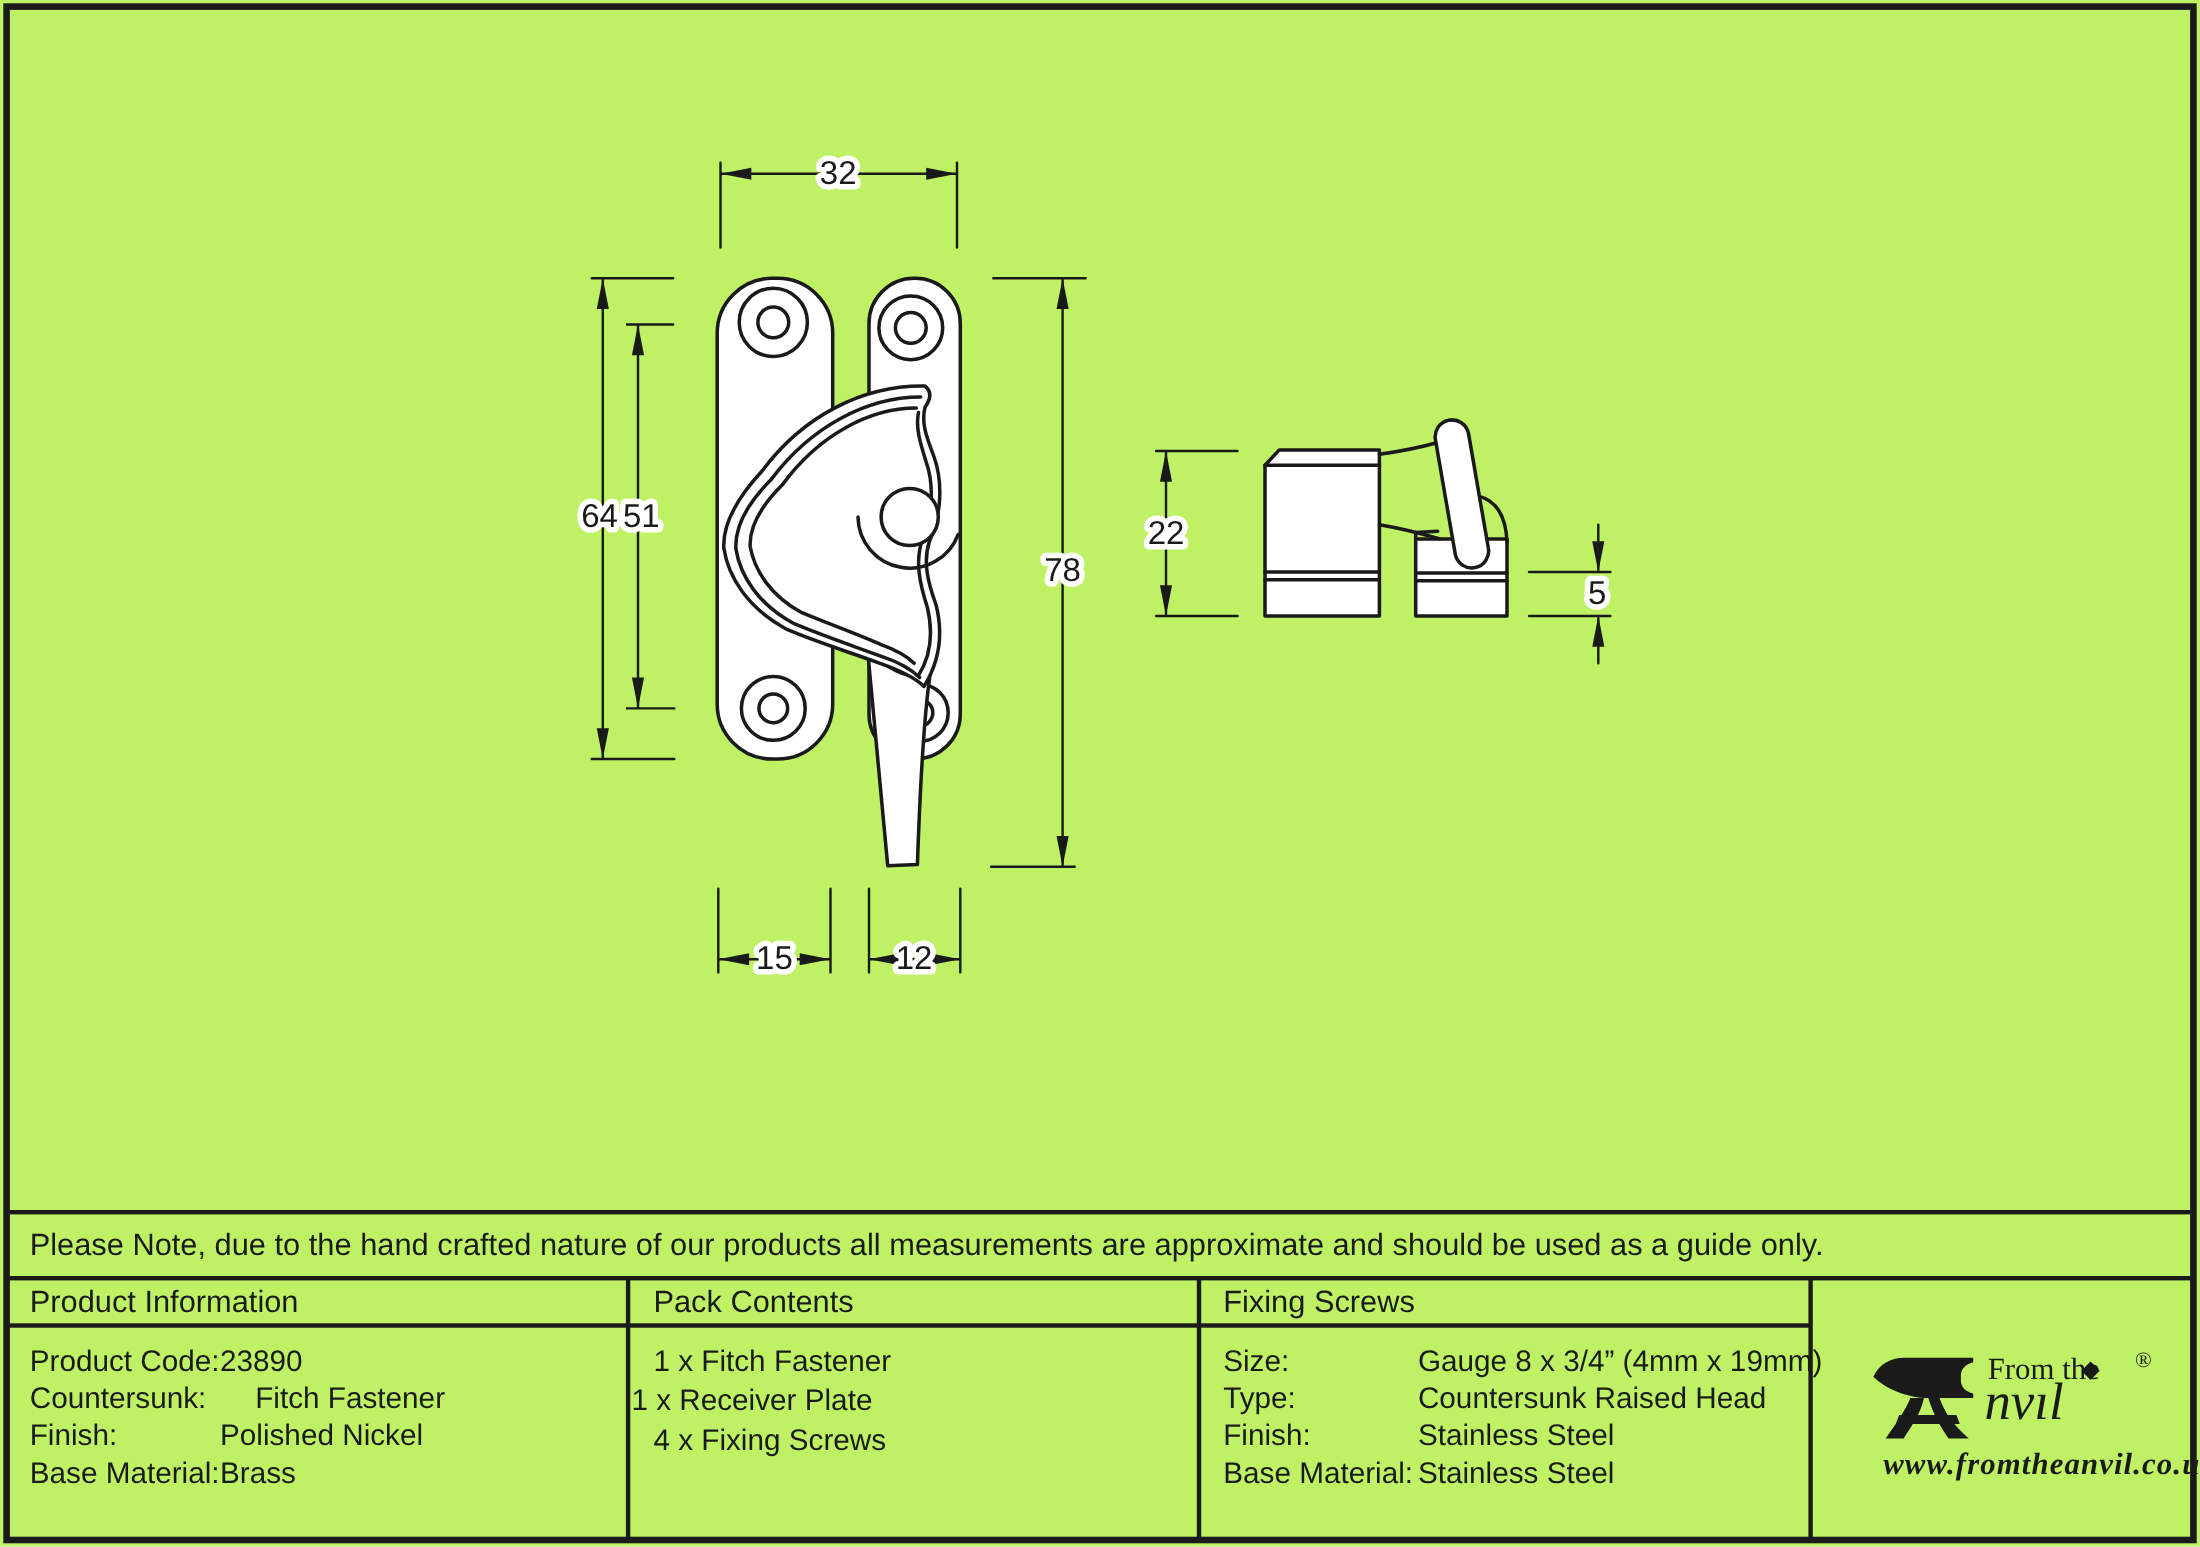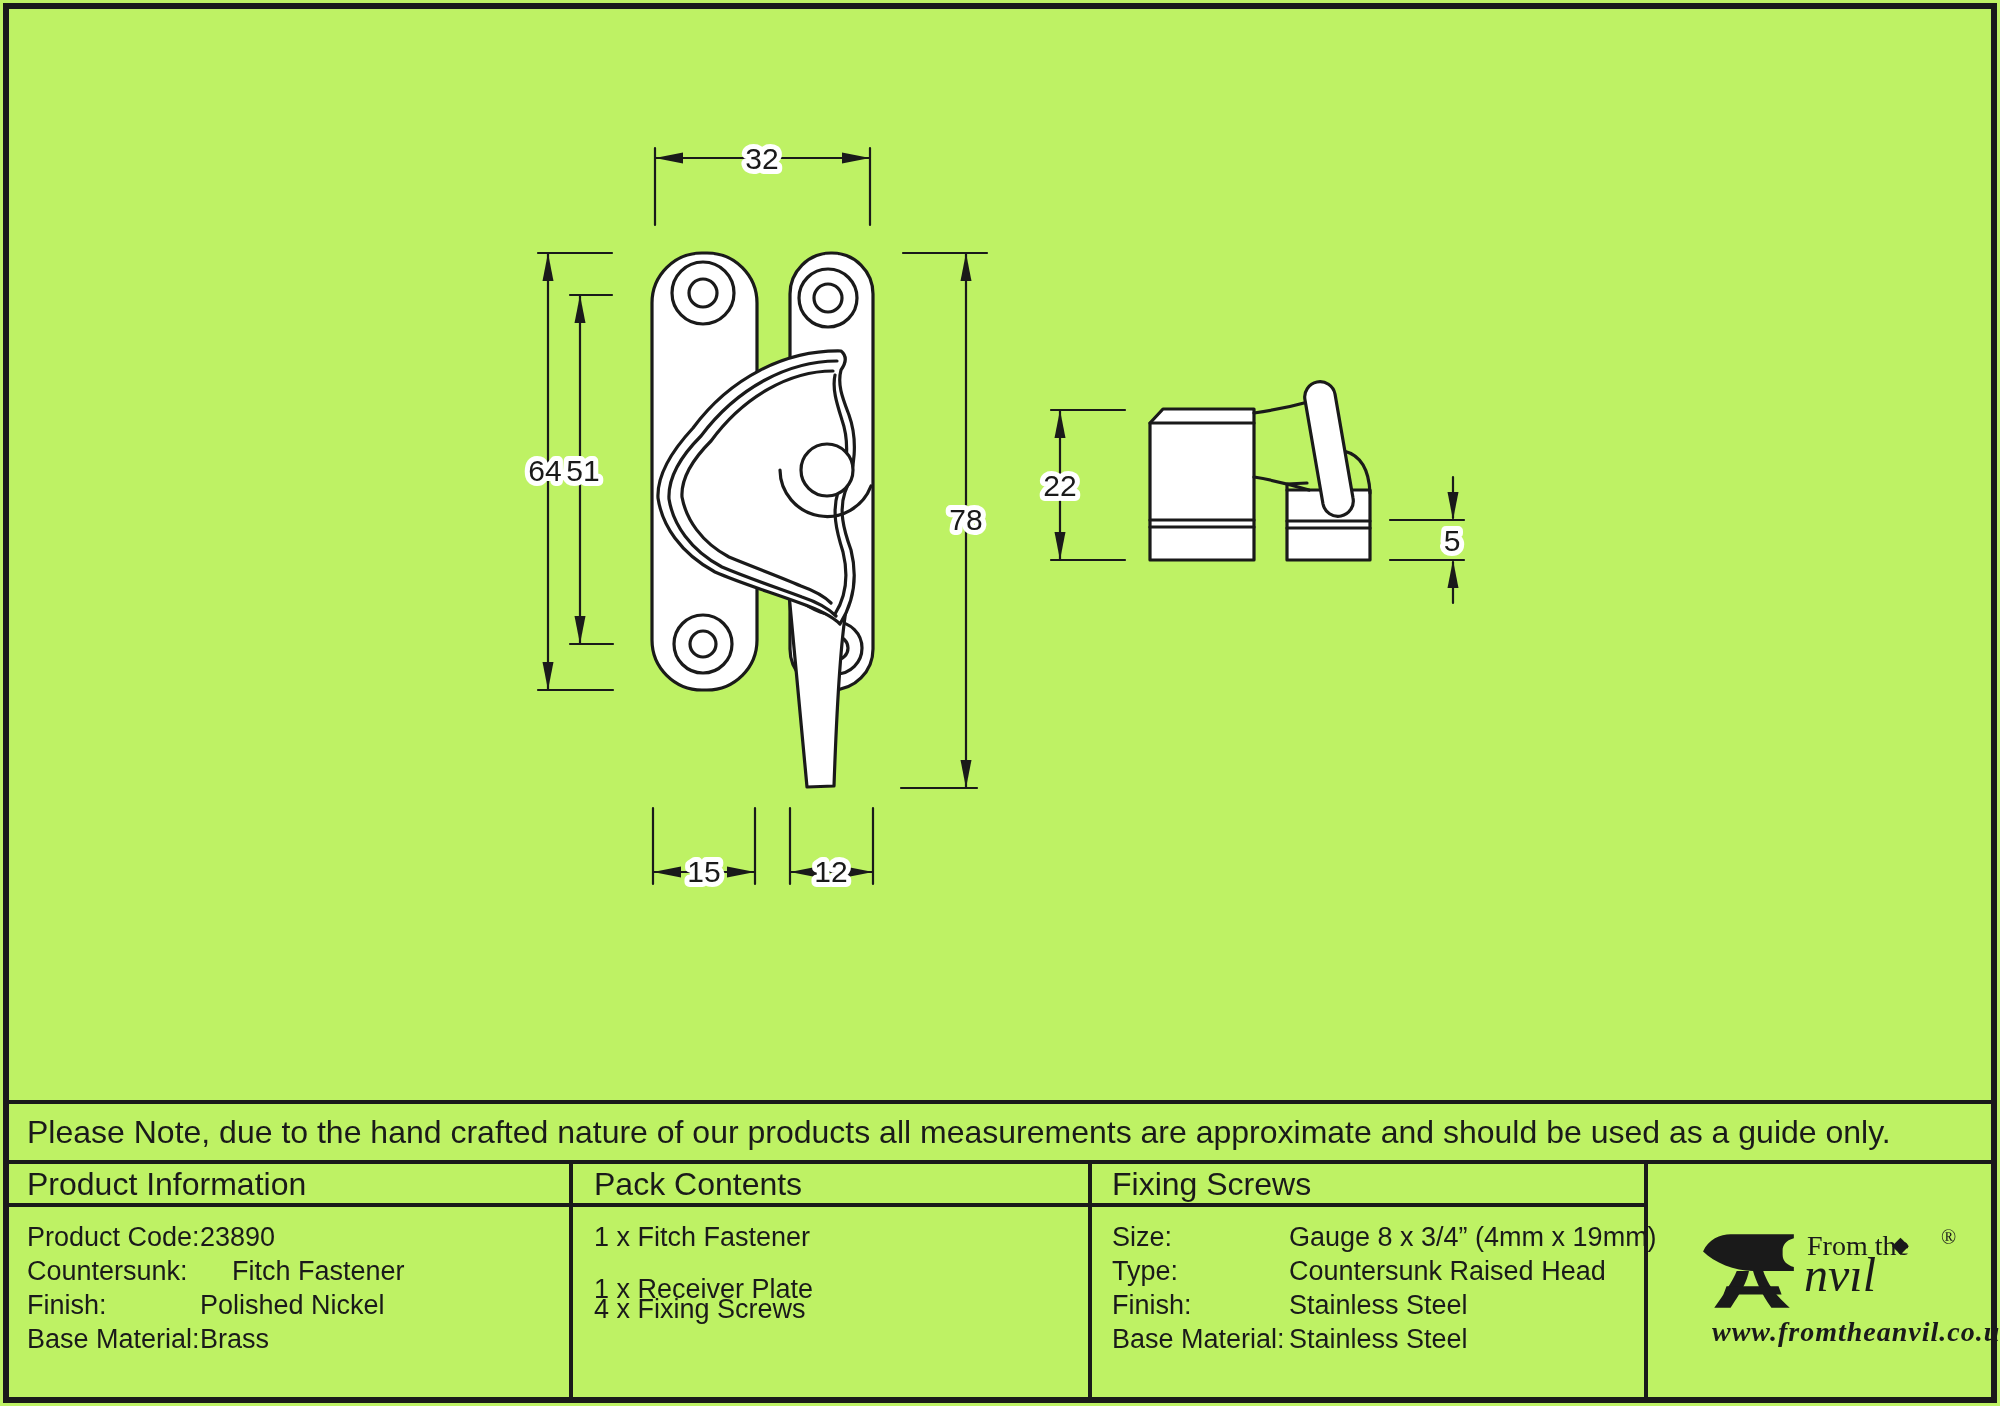--- a/index.html
+++ b/index.html
@@ -1,21 +1,21 @@
 <!DOCTYPE html>
 <html><head>
 <meta charset="utf-8">
 <style>
   html,body{margin:0;padding:0;background:#e8e8e8;}
   #page{position:relative;width:2000px;height:1406px;background:#bef264;
         font-family:"Liberation Sans",sans-serif;color:#1a1a1a;overflow:hidden;}
   .frame{position:absolute;left:3px;top:3px;right:3px;bottom:3px;border:6px solid #1a1a1a;pointer-events:none;}
   svg text{font-family:"Liberation Sans",sans-serif;}
   .hline,.vline{position:absolute;background:#1a1a1a;}
-  .txt{position:absolute;font-size:32px;line-height:30px;white-space:nowrap;}
+  .txt{position:absolute;font-size:28px;line-height:30px;white-space:nowrap;}
   .lbl{position:absolute;font-size:27px;white-space:nowrap;}
   .logo-serif{font-family:"Liberation Serif",serif;}
   .dimtext{font-size:30px;fill:#1a1a1a;paint-order:stroke;stroke:#ffffff;stroke-width:10px;
            text-anchor:middle;dominant-baseline:central;}
 </style>
 </head>
 <body>
 
 <div id="page">
 
@@ -157,21 +157,21 @@
     <div class="lbl" style="left:27px;top:1256px;">Countersunk:</div>
     <div class="lbl" style="left:200px;top:1256px;margin-left:32px;">Fitch Fastener</div>
     <div class="lbl" style="left:27px;top:1290px;">Finish:</div>
     <div class="lbl" style="left:200px;top:1290px;">Polished Nickel</div>
     <div class="lbl" style="left:27px;top:1324px;">Base Material:</div>
     <div class="lbl" style="left:200px;top:1324px;">Brass</div>
   </div>
 
   <div>
     <div class="lbl" style="left:594px;top:1222px;">1 x Fitch Fastener</div>
-    <div class="lbl" style="left:594px;top:1258px;margin-top:16px;">1 x Receiver Plate</div>
+    <div class="lbl" style="left:574px;top:1258px;">1 x Receiver Plate</div>
     <div class="lbl" style="left:594px;top:1294px;">4 x Fixing Screws</div>
   </div>
 
   <div>
     <div class="lbl" style="left:1112px;top:1222px;">Size:</div>
     <div class="lbl" style="left:1289px;top:1222px;text-align:right;">Gauge 8 x 3/4” (4mm x 19mm)</div>
     <div class="lbl" style="left:1112px;top:1256px;">Type:</div>
     <div class="lbl" style="left:1289px;top:1256px;">Countersunk Raised Head</div>
     <div class="lbl" style="left:1112px;top:1290px;">Finish:</div>
     <div class="lbl" style="left:1289px;top:1290px;">Stainless Steel</div>

